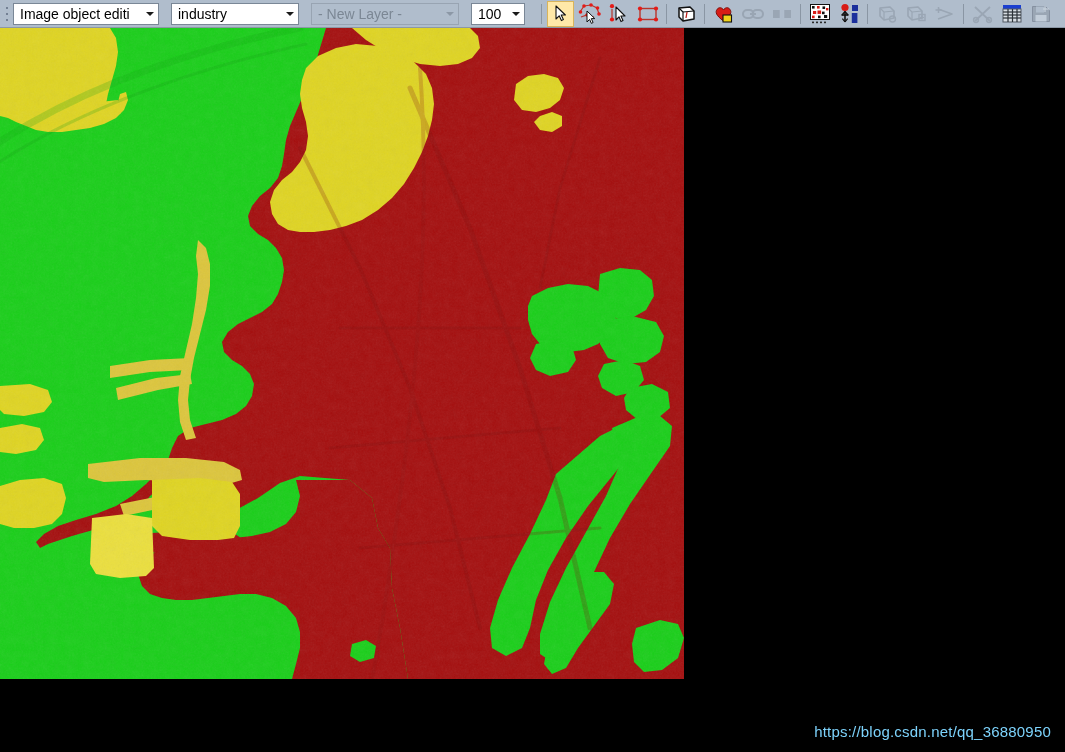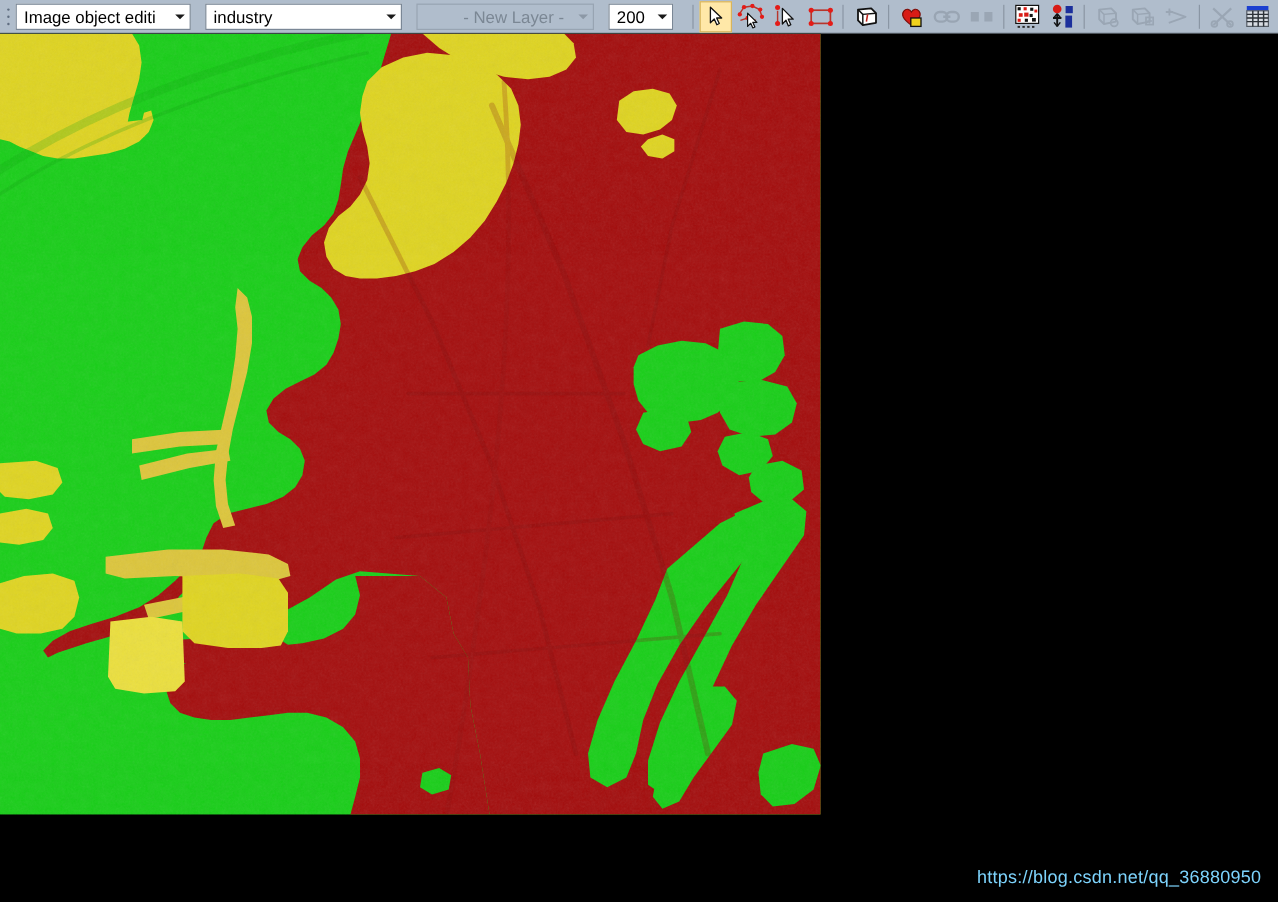--- a/index.html
+++ b/index.html
@@ -56,21 +56,20 @@
     align-items: center;
     margin-right: 12px;
     flex: 0 0 auto;
     font-size: 14px;
     color: #000;
   }
   .combo.disabled {
     background: #b0bdcc;
     border-color: #98a4b2;
     color: #7b8794;
-    padding-left: 32px;
   }
   .combo .cval {
     padding-left: 6px;
     white-space: nowrap;
     overflow: hidden;
     flex: 1 1 auto;
     line-height: 20px;
   }
   .combo .carrow {
     width: 17px;
@@ -83,21 +82,21 @@
   .combo .carrow::after {
     content: "";
     width: 0; height: 0;
     border-left: 4px solid transparent;
     border-right: 4px solid transparent;
     border-top: 4px solid #1a1a1a;
   }
   .combo.disabled .carrow::after { border-top-color: #8c98a6; }
 
   #combo-editmode { width: 146px; }
-  #combo-class    { width: 164px; }
+  #combo-class    { width: 128px; }
   #combo-layer    { width: 148px; }
   #combo-zoom     { width: 54px; }
 
   .tbsep {
     width: 1px;
     height: 20px;
     background: #8a96a4;
     margin: 0 4px;
     flex: 0 0 auto;
   }
@@ -170,21 +169,21 @@
     <span class="cval">industry</span>
     <span class="carrow"></span>
   </div>
 
   <div class="combo disabled" id="combo-layer">
     <span class="cval">- New Layer -</span>
     <span class="carrow"></span>
   </div>
 
   <div class="combo" id="combo-zoom">
-    <span class="cval">200</span>
+    <span class="cval">100</span>
     <span class="carrow"></span>
   </div>
 
   <div class="tbsep"></div>
 
   <div class="tbtn sel">
     <svg width="20" height="20" viewBox="0 0 20 20">
       <path d="M5 2 L5 15 L8.2 11.8 L10.4 16.6 L12.4 15.6 L10.2 11 L14.4 11 Z" fill="#ffffff" stroke="#111111" stroke-width="1.1" stroke-linejoin="round"></path>
     </svg>
   </div>

